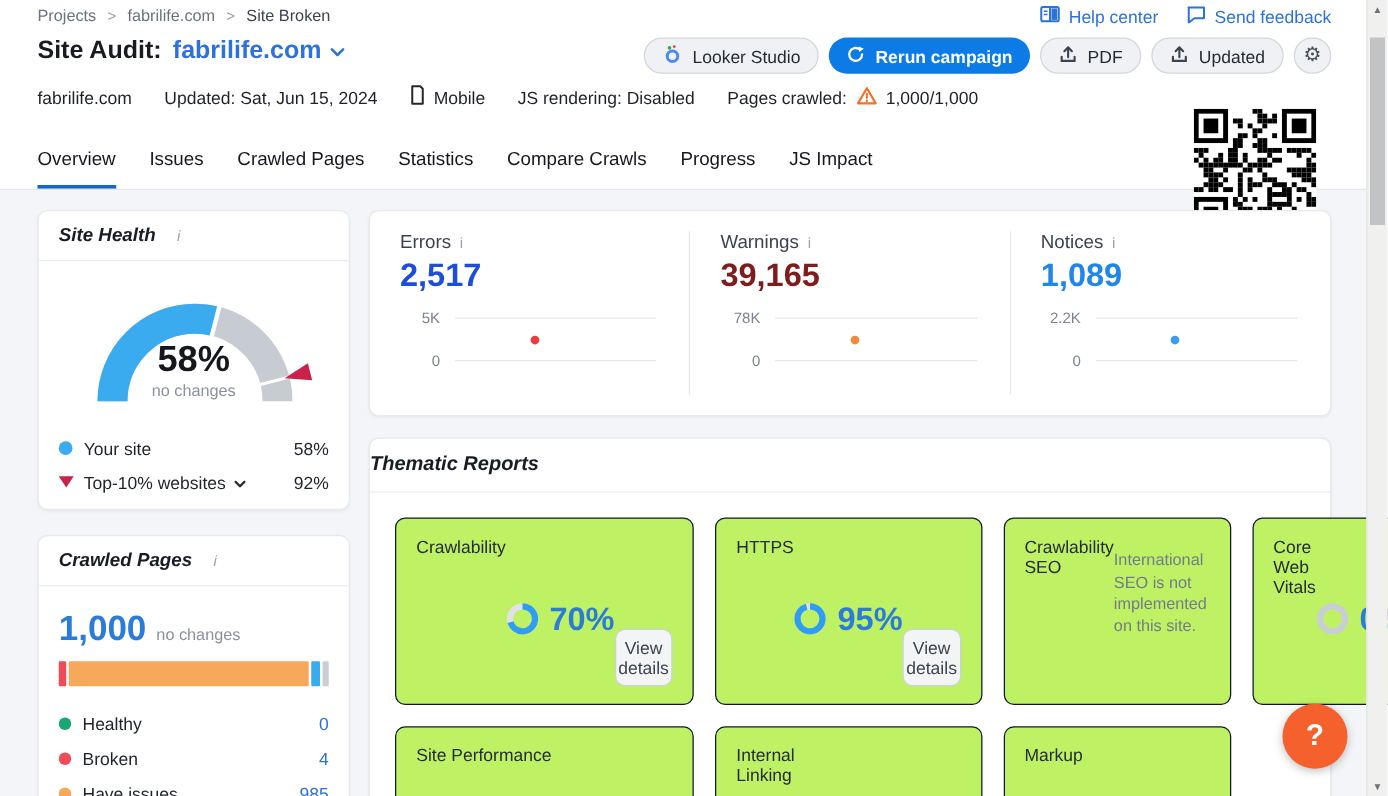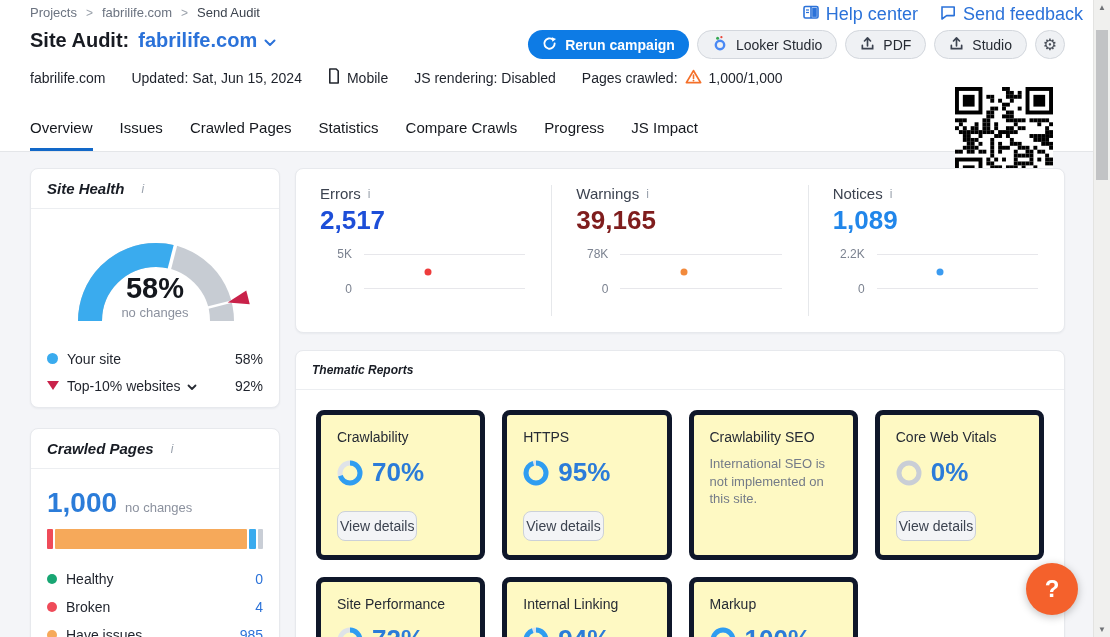--- a/index.html
+++ b/index.html
@@ -5,22 +5,22 @@
   html,body{margin:0;padding:0;background:#fff;}
   .page{position:relative;width:1110px;height:637px;overflow:hidden;background:#fff;
         font-family:"Liberation Sans",sans-serif;color:#1d212a;}
 
   
   .crumbs{position:absolute;left:30px;top:5px;display:flex;align-items:center;gap:9px;
           font-size:13px;color:#6b7380;}
   .crumbs .sep{color:#9aa1ab;font-size:12px;}
   .crumbs .crumb{cursor:pointer;}
   .crumbs .crumb.last{color:#3c434e;}
-  .top-links{position:absolute;right:27px;top:4px;display:flex;gap:22px;align-items:center;
-             font-size:18px;color:#2b72d9;}
+  .top-links{position:absolute;right:45px;top:4px;display:flex;gap:22px;align-items:center;
+             font-size:14px;color:#2b72d9;}
   .top-link{display:flex;align-items:center;gap:7px;cursor:pointer;}
 
   .title{position:absolute;left:30px;top:29px;font-size:20px;font-weight:bold;color:#181b22;
          display:flex;align-items:center;gap:9px;}
   .title .proj{color:#2b72d9;cursor:pointer;display:flex;align-items:center;gap:7px;}
 
   .actions{position:absolute;right:45px;top:30px;display:flex;gap:8px;height:29px;}
   .btn{display:inline-flex;align-items:center;gap:8px;padding:0 14px;border-radius:15px;
        font-size:14px;cursor:pointer;white-space:nowrap;box-sizing:border-box;}
   .btn-primary{background:#0d7be5;color:#fff;font-weight:bold;border:none;}
@@ -101,24 +101,24 @@
   .spark .l1{top:0;}
   .spark .l2{bottom:0;}
   .spark .pt{position:absolute;left:52%;top:50%;width:7px;height:7px;border-radius:50%;
              transform:translate(-50%,-50%);}
   .iss-col.errors .pt{background:#ee3c3c;}
   .iss-col.warnings .pt{background:#f28a3c;}
   .iss-col.notices .pt{background:#3b9bf0;}
 
   
   .th-card-outer{left:295px;top:350px;width:770px;height:420px;}
-  .th-card-outer .card-h{font-size:12px;padding:12px 16px;text-align:center;}
+  .th-card-outer .card-h{font-size:16px;padding:12px 0;text-align:center;}
   .th-grid{display:grid;grid-template-columns:repeat(4,1fr);gap:17px;padding:20px;}
-  .th-card{border:5px solid #0f172a;border-radius:8px;padding:14px 16px;height:150px;
-           display:flex;flex-direction:column;box-sizing:border-box;background:#fef9c3;}
+  .th-card{border:1px solid #0f172a;border-radius:8px;padding:14px 16px;height:150px;
+           display:flex;flex-direction:row;box-sizing:border-box;background:#bef264;}
   .th-title{font-size:14px;color:#262b34;}
   .th-score{display:flex;align-items:center;gap:9px;margin-top:12px;}
   .th-score svg{width:26px;height:26px;flex:0 0 auto;}
   .th-val{font-size:26px;font-weight:bold;color:#2b7cd9;}
   .th-btn{margin-top:auto;align-self:flex-start;padding:6px 2px;background:#f3f4f6;
           border:1px solid #ccd1d8;border-radius:8px;font-size:14px;color:#3c4350;cursor:pointer;}
   .th-msg{font-size:13px;color:#747b88;margin-top:10px;line-height:1.35;}
 
   
   .fab{position:absolute;left:1026px;top:563px;width:52px;height:52px;border-radius:50%;
@@ -133,21 +133,21 @@
 </head>
 <body>
 
 <div class="page">
 
   <div class="crumbs">
     <span class="crumb">Projects</span>
     <span class="sep">&gt;</span>
     <span class="crumb">fabrilife.com</span>
     <span class="sep">&gt;</span>
-    <span class="crumb last">Send Audit</span>
+    <span class="crumb last">Site Broken</span>
   </div>
 
   <div class="top-links">
     <span class="top-link">
       <span>
         <svg width="16" height="15" viewBox="0 0 16 15">
             <rect x="1" y="1.5" width="14" height="11.5" rx="1.5" fill="none" stroke="#2b72d9" stroke-width="1.6"></rect>
             <line x1="8" y1="1.5" x2="8" y2="13" stroke="#2b72d9" stroke-width="1.6"></line>
             <rect x="9.2" y="2.7" width="4.6" height="9.2" fill="#2b72d9"></rect>
             <line x1="3" y1="5" x2="6" y2="5" stroke="#2b72d9" stroke-width="1.2"></line>
@@ -172,56 +172,56 @@
       <span>fabrilife.com</span>
       <span>
         <svg width="12" height="8" viewBox="0 0 12 8">
             <path d="m1.5 1.5 4.5 4.5 4.5-4.5" fill="none" stroke="#2b72d9" stroke-width="2" stroke-linecap="round" stroke-linejoin="round"></path>
           </svg>
       </span>
     </span>
   </div>
 
   <div class="actions">
-    <button class="btn btn-primary">
-      <span>
-        <svg width="15" height="15" viewBox="0 0 16 16">
-            <path d="M13.5 8a5.5 5.5 0 1 1-2-4.2" fill="none" stroke="#fff" stroke-width="2" stroke-linecap="round"></path>
-            <polygon points="10.6,1.2 15,3.2 11,6" fill="#fff"></polygon>
-          </svg>
-      </span>
-      <span>Rerun campaign</span>
-    </button>
     <button class="btn btn-gray">
       <span>
         <svg width="16" height="17" viewBox="0 0 16 17">
             <circle cx="8" cy="10" r="4.2" fill="none" stroke="#4a89f4" stroke-width="2.4"></circle>
             <circle cx="5.6" cy="3.2" r="1.5" fill="#34a853"></circle>
             <circle cx="9.4" cy="2.2" r="1.1" fill="#ea4335"></circle>
           </svg>
       </span>
       <span>Looker Studio</span>
     </button>
+    <button class="btn btn-primary">
+      <span>
+        <svg width="15" height="15" viewBox="0 0 16 16">
+            <path d="M13.5 8a5.5 5.5 0 1 1-2-4.2" fill="none" stroke="#fff" stroke-width="2" stroke-linecap="round"></path>
+            <polygon points="10.6,1.2 15,3.2 11,6" fill="#fff"></polygon>
+          </svg>
+      </span>
+      <span>Rerun campaign</span>
+    </button>
     <button class="btn btn-gray">
       <span>
         <svg width="15" height="15" viewBox="0 0 16 16">
             <path d="M8 10.5V2.5M4.8 5.3 8 2l3.2 3.3" fill="none" stroke="#3c4350" stroke-width="1.8" stroke-linecap="round" stroke-linejoin="round"></path>
             <path d="M2.5 10v3.5h11V10" fill="none" stroke="#3c4350" stroke-width="1.8" stroke-linecap="round"></path>
           </svg>
       </span>
       <span>PDF</span>
     </button>
     <button class="btn btn-gray">
       <span>
         <svg width="15" height="15" viewBox="0 0 16 16">
             <path d="M8 10.5V2.5M4.8 5.3 8 2l3.2 3.3" fill="none" stroke="#3c4350" stroke-width="1.8" stroke-linecap="round" stroke-linejoin="round"></path>
             <path d="M2.5 10v3.5h11V10" fill="none" stroke="#3c4350" stroke-width="1.8" stroke-linecap="round"></path>
           </svg>
       </span>
-      <span>Studio</span>
+      <span>Updated</span>
     </button>
     <button class="btn btn-gray btn-icononly">
       <span class="gear-glyph">⚙</span>
     </button>
   </div>
 
   <div class="meta">
     <span class="m-item">fabrilife.com</span>
     <span class="m-item">Updated: Sat, Jun 15, 2024</span>
     <span class="m-item">

